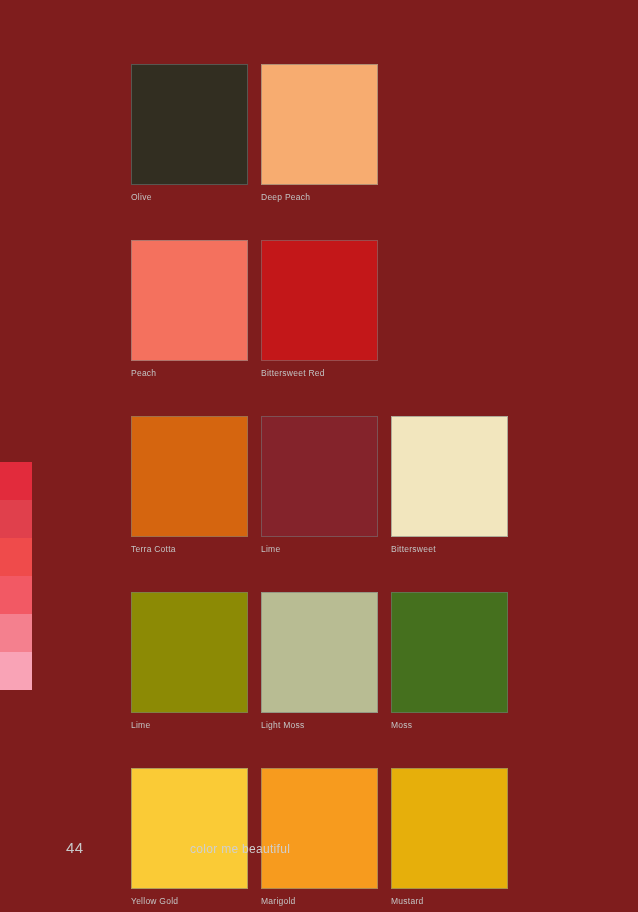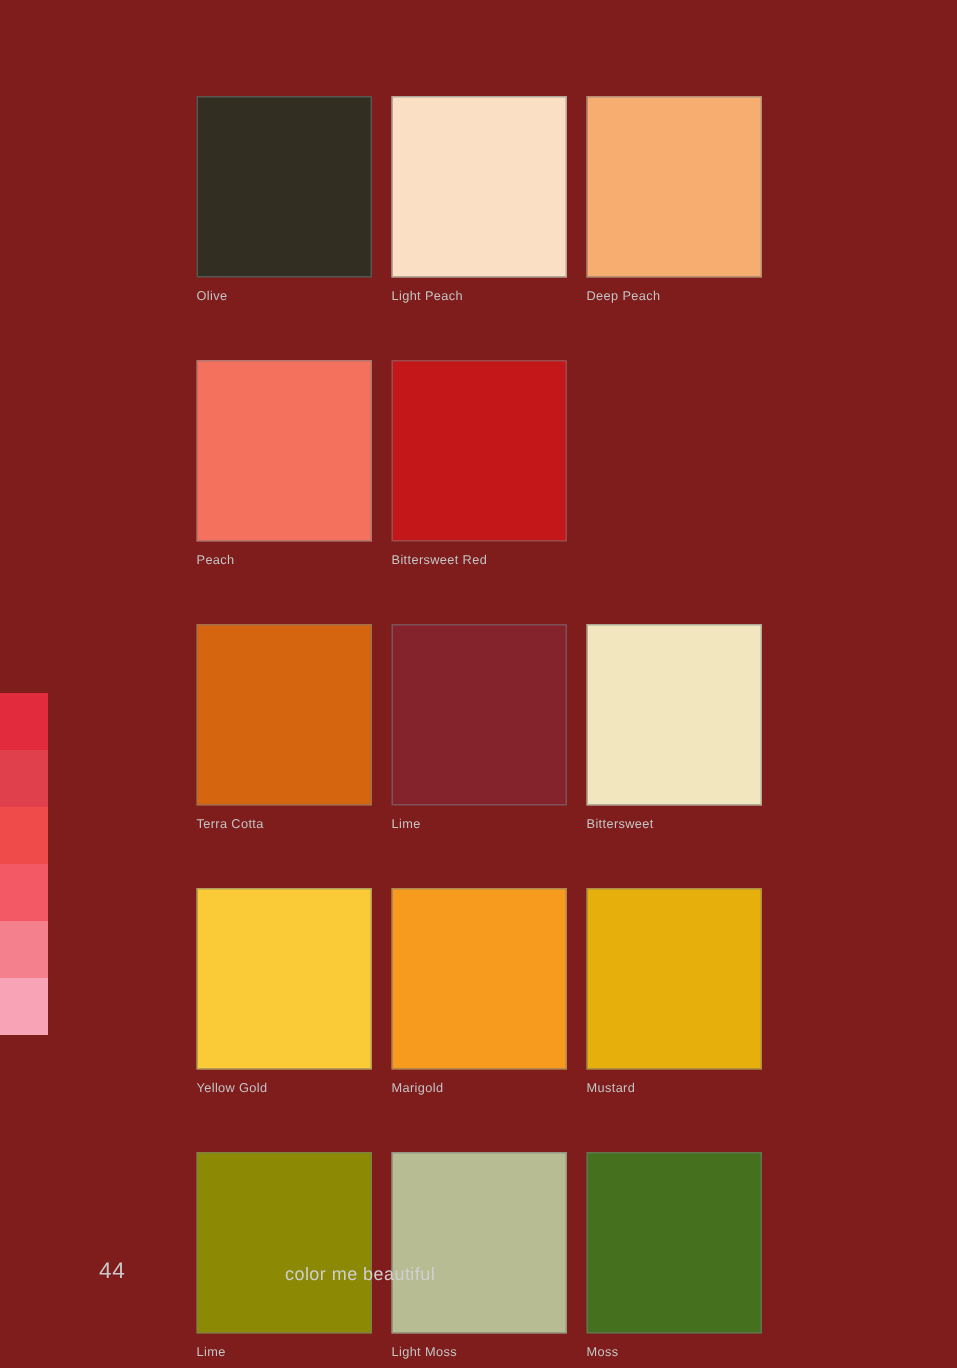--- a/index.html
+++ b/index.html
@@ -114,24 +114,20 @@
       <div class="edge-swatch" style="background: rgb(249, 163, 182);"></div>
     </div>
 
   <div class="swatch-grid">
       <div class="swatch-row">
         <div class="swatch-cell">
           <div class="swatch-chip" style="background: rgb(50, 46, 33);"></div>
           <div class="swatch-label">Olive</div>
         </div>
         <div class="swatch-cell">
-          <div class="swatch-chip" style="background: rgb(250, 223, 196);"></div>
-          <div class="swatch-label">Light Peach</div>
-        </div>
-        <div class="swatch-cell">
           <div class="swatch-chip" style="background: rgb(247, 172, 112);"></div>
           <div class="swatch-label">Deep Peach</div>
         </div>
       </div>
       <div class="swatch-row">
         <div class="swatch-cell">
           <div class="swatch-chip" style="background: rgb(244, 113, 94);"></div>
           <div class="swatch-label">Peach</div>
         </div>
         <div class="swatch-cell">
@@ -148,46 +144,46 @@
           <div class="swatch-chip" style="background: rgb(132, 35, 43);"></div>
           <div class="swatch-label">Lime</div>
         </div>
         <div class="swatch-cell">
           <div class="swatch-chip" style="background: rgb(242, 230, 190);"></div>
           <div class="swatch-label">Bittersweet</div>
         </div>
       </div>
       <div class="swatch-row">
         <div class="swatch-cell">
+          <div class="swatch-chip" style="background: rgb(140, 138, 5);"></div>
+          <div class="swatch-label">Lime</div>
+        </div>
+        <div class="swatch-cell">
+          <div class="swatch-chip" style="background: rgb(184, 188, 147);"></div>
+          <div class="swatch-label">Light Moss</div>
+        </div>
+        <div class="swatch-cell">
+          <div class="swatch-chip" style="background: rgb(69, 112, 30);"></div>
+          <div class="swatch-label">Moss</div>
+        </div>
+      </div>
+      <div class="swatch-row">
+        <div class="swatch-cell">
           <div class="swatch-chip" style="background: rgb(250, 203, 54);"></div>
           <div class="swatch-label">Yellow Gold</div>
         </div>
         <div class="swatch-cell">
           <div class="swatch-chip" style="background: rgb(247, 155, 30);"></div>
           <div class="swatch-label">Marigold</div>
         </div>
         <div class="swatch-cell">
           <div class="swatch-chip" style="background: rgb(230, 175, 11);"></div>
           <div class="swatch-label">Mustard</div>
         </div>
       </div>
-      <div class="swatch-row">
-        <div class="swatch-cell">
-          <div class="swatch-chip" style="background: rgb(140, 138, 5);"></div>
-          <div class="swatch-label">Lime</div>
-        </div>
-        <div class="swatch-cell">
-          <div class="swatch-chip" style="background: rgb(184, 188, 147);"></div>
-          <div class="swatch-label">Light Moss</div>
-        </div>
-        <div class="swatch-cell">
-          <div class="swatch-chip" style="background: rgb(69, 112, 30);"></div>
-          <div class="swatch-label">Moss</div>
-        </div>
-      </div>
     </div>
 
   <div class="footer">
     <div class="footer-page-number">44</div>
     <div class="footer-title">color me beautiful</div>
   </div>
 
 </div>
 
 </body></html>

